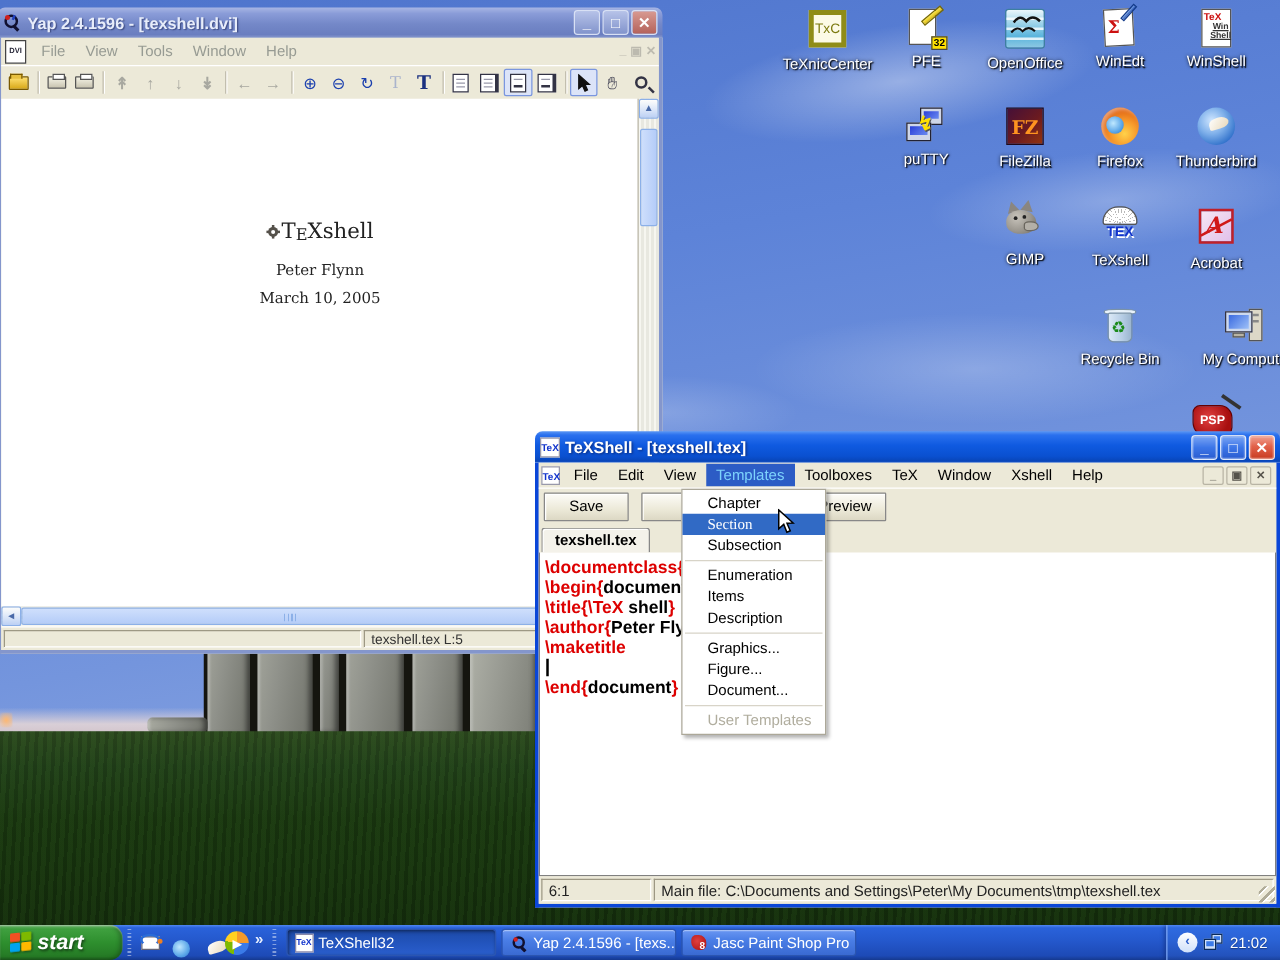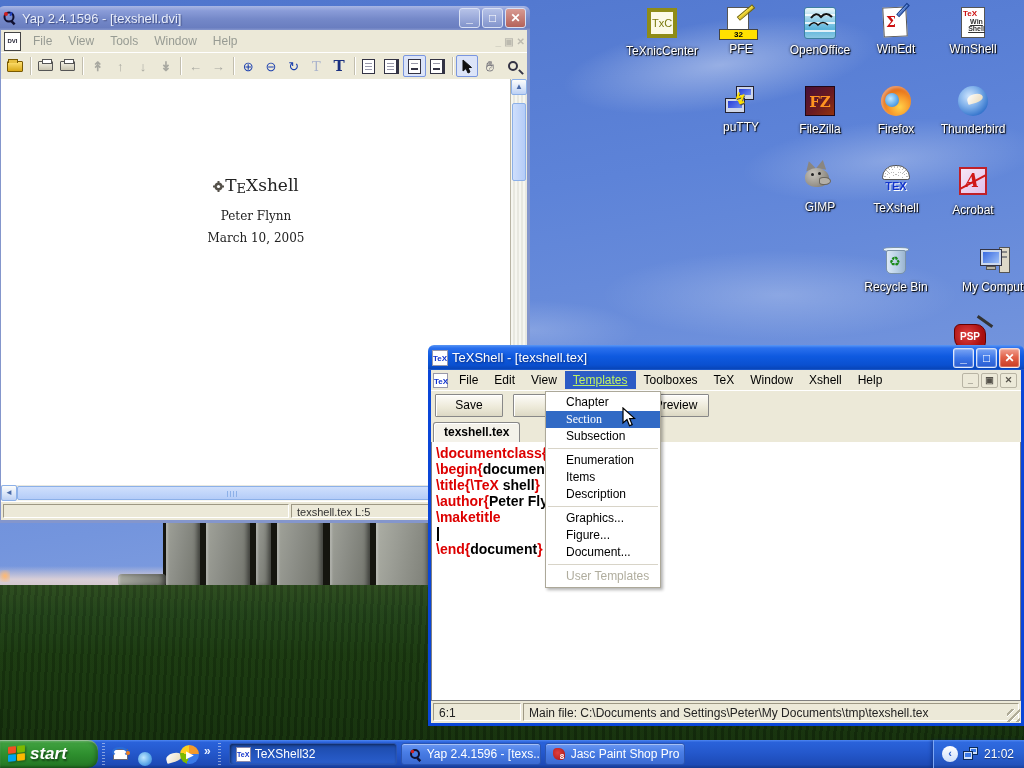--- a/index.html
+++ b/index.html
@@ -24,21 +24,21 @@
   .dicon{position:absolute;width:76px;text-align:center;cursor:default;}
   .dicon .art{width:34px;height:34px;margin:0 auto;position:relative;}
   .dicon .lbl{margin-top:3px;font-size:12px;color:#fff;text-shadow:1px 1px 1px #000,0 0 3px rgba(0,0,0,.8);line-height:13px;}
   
   .i-txc{width:30px;height:30px;margin:2px auto;background:#fcfae6;border:4px solid #8f8c17;
     color:#7c7a10;font-weight:normal;font-size:11px;line-height:22px;text-align:center;}
   .page{position:absolute;background:#fff;border:1px solid #555;}
   .i-pfe .page{left:3px;top:1px;width:22px;height:29px;}
   .pencil{position:absolute;left:12px;top:4px;width:20px;height:5px;background:linear-gradient(#ffe94a,#d8b818);
     transform:rotate(-40deg);border:1px solid #7a6a00;}
-  .badge32{position:absolute;right:0;bottom:0;background:#ffe000;border:1px solid #444;font-size:8px;font-weight:bold;padding:0 14px;color:#000;}
+  .badge32{position:absolute;right:0;bottom:0;background:#ffe000;border:1px solid #444;font-size:8px;font-weight:bold;padding:0 1px;color:#000;}
   .i-oo{width:32px;height:32px;margin:1px auto;border-radius:3px;border:1px solid #3d7fa0;
     background:linear-gradient(180deg,#eaf6fb 0%,#9fd4ea 35%,#5ab4dc 70%,#8cc8e2 100%);position:relative;overflow:hidden;}
   .i-oo .streak{position:absolute;left:0;width:100%;height:2px;background:rgba(255,255,255,.8);}
   .i-we .page{left:4px;top:1px;width:24px;height:30px;transform:rotate(-3deg);}
   .i-we .sigma{position:absolute;left:7px;top:8px;color:#cc1111;font-weight:bold;font-size:14px;font-family:"DejaVu Serif",serif;}
   .i-we .pen{position:absolute;left:16px;top:2px;width:16px;height:4px;background:linear-gradient(#7fa8e8,#2a57b8);transform:rotate(-48deg);border:1px solid #123a8a;}
   .i-ws .page{left:5px;top:1px;width:24px;height:31px;}
   .i-ws .t1{position:absolute;left:7px;top:3px;font-size:8px;font-weight:bold;color:#cc1111;}
   .i-ws .t2{position:absolute;left:7px;top:12px;font-size:7px;font-weight:bold;color:#333;line-height:7px;text-decoration:underline;}
   .mini-pc{position:absolute;border:1px solid #223;background:#cfd6e8;}
@@ -77,21 +77,21 @@
   .i-mycomp .mon{position:absolute;left:1px;top:5px;width:22px;height:17px;background:#cdd9ee;border:1px solid #334;}
   .i-mycomp .mon .scr{position:absolute;left:2px;top:2px;right:2px;bottom:2px;background:linear-gradient(135deg,#3a6ae0,#9ec0f8);}
   .i-mycomp .stand{position:absolute;left:7px;top:22px;width:10px;height:4px;background:#b8b4a4;border:1px solid #555;}
   .i-psp{position:absolute;width:40px;height:34px;z-index:2;}
   .i-psp .blob{position:absolute;left:4px;top:2px;width:32px;height:26px;border-radius:6px 10px 8px 12px;background:radial-gradient(circle at 40% 40%,#e04040,#a80f0f 70%);
     border:1px solid #600;color:#fff;font-weight:bold;font-size:10px;text-align:center;line-height:24px;}
   .i-psp .brush{position:absolute;left:26px;top:-2px;width:18px;height:3px;background:#333;transform:rotate(35deg);}
   
   .xpwin{position:absolute;border-radius:6px 6px 0 0;}
   .titlebar{height:24px;border-radius:6px 6px 0 0;display:flex;align-items:center;padding:0 4px;position:relative;}
-  .titlebar .ttext{flex:1;font-size:13px;font-weight:normal;margin-left:4px;white-space:nowrap;overflow:hidden;}
+  .titlebar .ttext{flex:1;font-size:13px;font-weight:bold;margin-left:4px;white-space:nowrap;overflow:hidden;}
   .tbtns{display:flex;gap:2px;}
   .tbtn{width:21px;height:20px;border-radius:3px;border:1px solid rgba(255,255,255,.8);
     color:#fff;font-size:12px;font-weight:bold;text-align:center;line-height:18px;position:relative;}
   .winbody{border-style:solid;border-top:0;display:flex;flex-direction:column;background:#ece9d8;}
   
   #yap{left:-2px;top:6px;width:532px;height:517px;z-index:3;}
   #yap .titlebar{background:linear-gradient(180deg,#a8b6e4 0%,#8a9cd8 20%,#7488c8 55%,#6a7ec0 90%,#8495cc 100%);}
   #yap .ttext{color:#e8edfa;text-shadow:1px 1px 1px rgba(30,40,90,.6);}
   #yap .tbtn{background:linear-gradient(180deg,#b6c2e8,#8294cc);border-color:#d8e0f4;}
   #yap .tbtn.close{background:linear-gradient(180deg,#d89a92,#b4625a);}
@@ -136,21 +136,21 @@
   .statusbar-yap{height:19px;background:#ece9d8;border-top:1px solid #fff;position:relative;font-size:11px;color:#333;}
   .status-seg{position:absolute;top:2px;bottom:2px;border:1px solid;border-color:#9d9884 #fff #fff #9d9884;padding:1px 5px;background:#ece9d8;}
   
   #texshell{left:428px;top:345px;width:596px;height:384px;z-index:5;}
   #texshell .titlebar{height:25px;background:linear-gradient(180deg,#5a96f4 0%,#2a70ee 12%,#0f5ae0 45%,#0a50d0 80%,#0845b8 96%,#2a66d8 100%);}
   #texshell .ttext{color:#fff;text-shadow:1px 1px 2px #0a2a7a;}
   #texshell .tbtn{background:linear-gradient(180deg,#7aa4f4 0%,#3c76e8 50%,#2a5cd0 100%);box-shadow:inset 0 0 0 1px rgba(255,255,255,.25);}
   #texshell .tbtn.close{background:linear-gradient(180deg,#f0a090 0%,#e2624a 45%,#c83c22 100%);}
   #texshell .winbody{border-width:3px;border-color:#0a46d8;height:356px;}
   #texshell .menubar{height:20px;color:#000;}
-  .menuitem.selected{background:#2c5cc5;color:#bef264;padding:2px 8px;text-decoration:underline;}
+  .menuitem.selected{background:#2c5cc5;color:#7dd3fc;padding:2px 8px;}
   .mdibtn{width:17px;height:15px;border:1px solid #b8b4a4;background:#ece9d8;border-radius:2px;color:#55524a;
     font-size:9px;font-weight:bold;text-align:center;line-height:13px;}
   .mdigroup{margin-left:auto;display:flex;gap:2px;padding-right:2px;}
   .texshell-ico{width:16px;height:16px;background:#fff;border:1px solid #99a;color:#1133cc;font-weight:bold;font-size:8px;
     text-align:center;line-height:15px;flex:0 0 auto;}
   .toolbar-tx{height:30px;background:#ece9d8;display:flex;align-items:center;border-top:1px solid #fff;}
   .xp-btn{height:23px;background:linear-gradient(180deg,#fdfcf8,#ece9d8 60%,#dcd8c4);border:1px solid #888;border-radius:1px;
     box-shadow:1px 1px 0 #fff inset;font-size:12px;color:#000;text-align:center;padding:0 6px;line-height:21px;}
   .tabrow{height:22px;background:#ece9d8;display:flex;align-items:flex-end;padding-left:2px;}
   .tab{height:20px;background:#f4f2ea;border:1px solid #888;border-bottom:0;border-radius:3px 3px 0 0;

